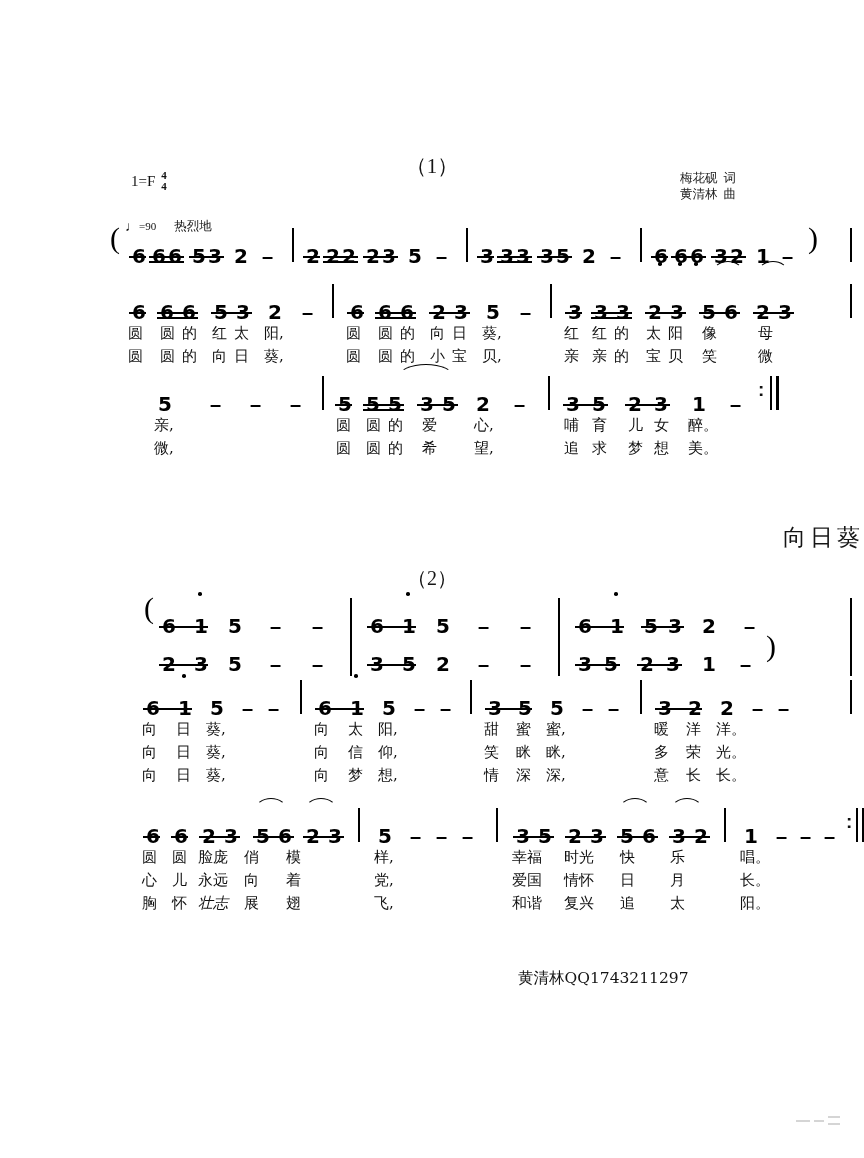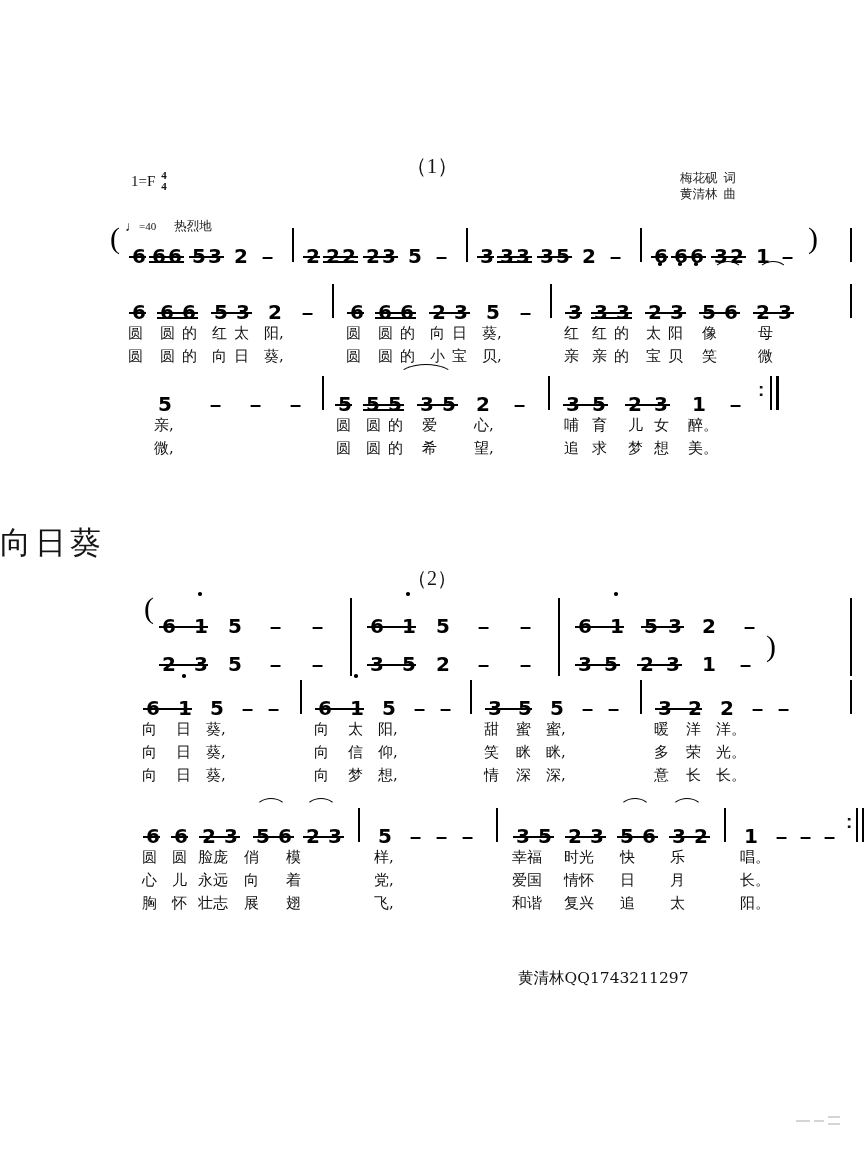--- a/index.html
+++ b/index.html
@@ -90,23 +90,23 @@
     font-size: 14px;
     position: relative;
     top: 1px;
   }
   .tempo .expr { font-size: 12.5px; font-family: "DejaVu Serif", serif; }
 
   
   .section-title {
     position: absolute;
     left: 0; right: 0;
-    text-align: left;
+    text-align: right;
     font-family: "DejaVu Serif", serif;
-    font-size: 31px;
+    font-size: 23px;
     letter-spacing: 4px;
     color: #151515;
   }
   .section-subtitle {
     position: absolute;
     left: 0; right: 0;
     text-align: center;
     font-family: "Liberation Serif", serif;
     font-size: 20px;
     color: #151515;
@@ -241,21 +241,21 @@
   <div class="credits">
     <div>
       <span>梅花砚</span><span class="role">词</span>
     </div>
     <div>
       <span>黄清林</span><span class="role">曲</span>
     </div>
   </div>
 
   <div class="tempo">
-    <span><span class="note-glyph">♩</span><span>=40</span></span>
+    <span><span class="note-glyph">♩</span><span>=90</span></span>
     <span class="expr">热烈地</span>
   </div>
 
   <div class="system" id="s1l1" style="top:232px;">
     <div class="noterow">
 
       <span class="nc paren" style="left:0px; top:-4px;">(</span>
 
       <span class="nc" style="left:22px;">6</span>
       <span class="beam1" style="left:19px; top:24px; width:17px;"></span>
@@ -689,21 +689,21 @@
       <span class="ly" style="left:264px;">党,</span>
       <span class="ly" style="left:402px;">爱国</span>
       <span class="ly" style="left:454px;">情怀</span>
       <span class="ly" style="left:510px;">日</span>
       <span class="ly" style="left:560px;">月</span>
       <span class="ly" style="left:630px;">长。</span>
     </div>
     <div class="lyricrow">
       <span class="ly" style="left:32px;">胸</span>
       <span class="ly" style="left:62px;">怀</span>
-      <span class="ly" style="left:88px;">壮志</span>
+      <span class="ly" style="left:88px;font-style:italic;">壮志</span>
       <span class="ly" style="left:134px;">展</span>
       <span class="ly" style="left:176px;">翅</span>
       <span class="ly" style="left:264px;">飞,</span>
       <span class="ly" style="left:402px;">和谐</span>
       <span class="ly" style="left:454px;">复兴</span>
       <span class="ly" style="left:510px;">追</span>
       <span class="ly" style="left:560px;">太</span>
       <span class="ly" style="left:630px;">阳。</span>
     </div>
   </div>

